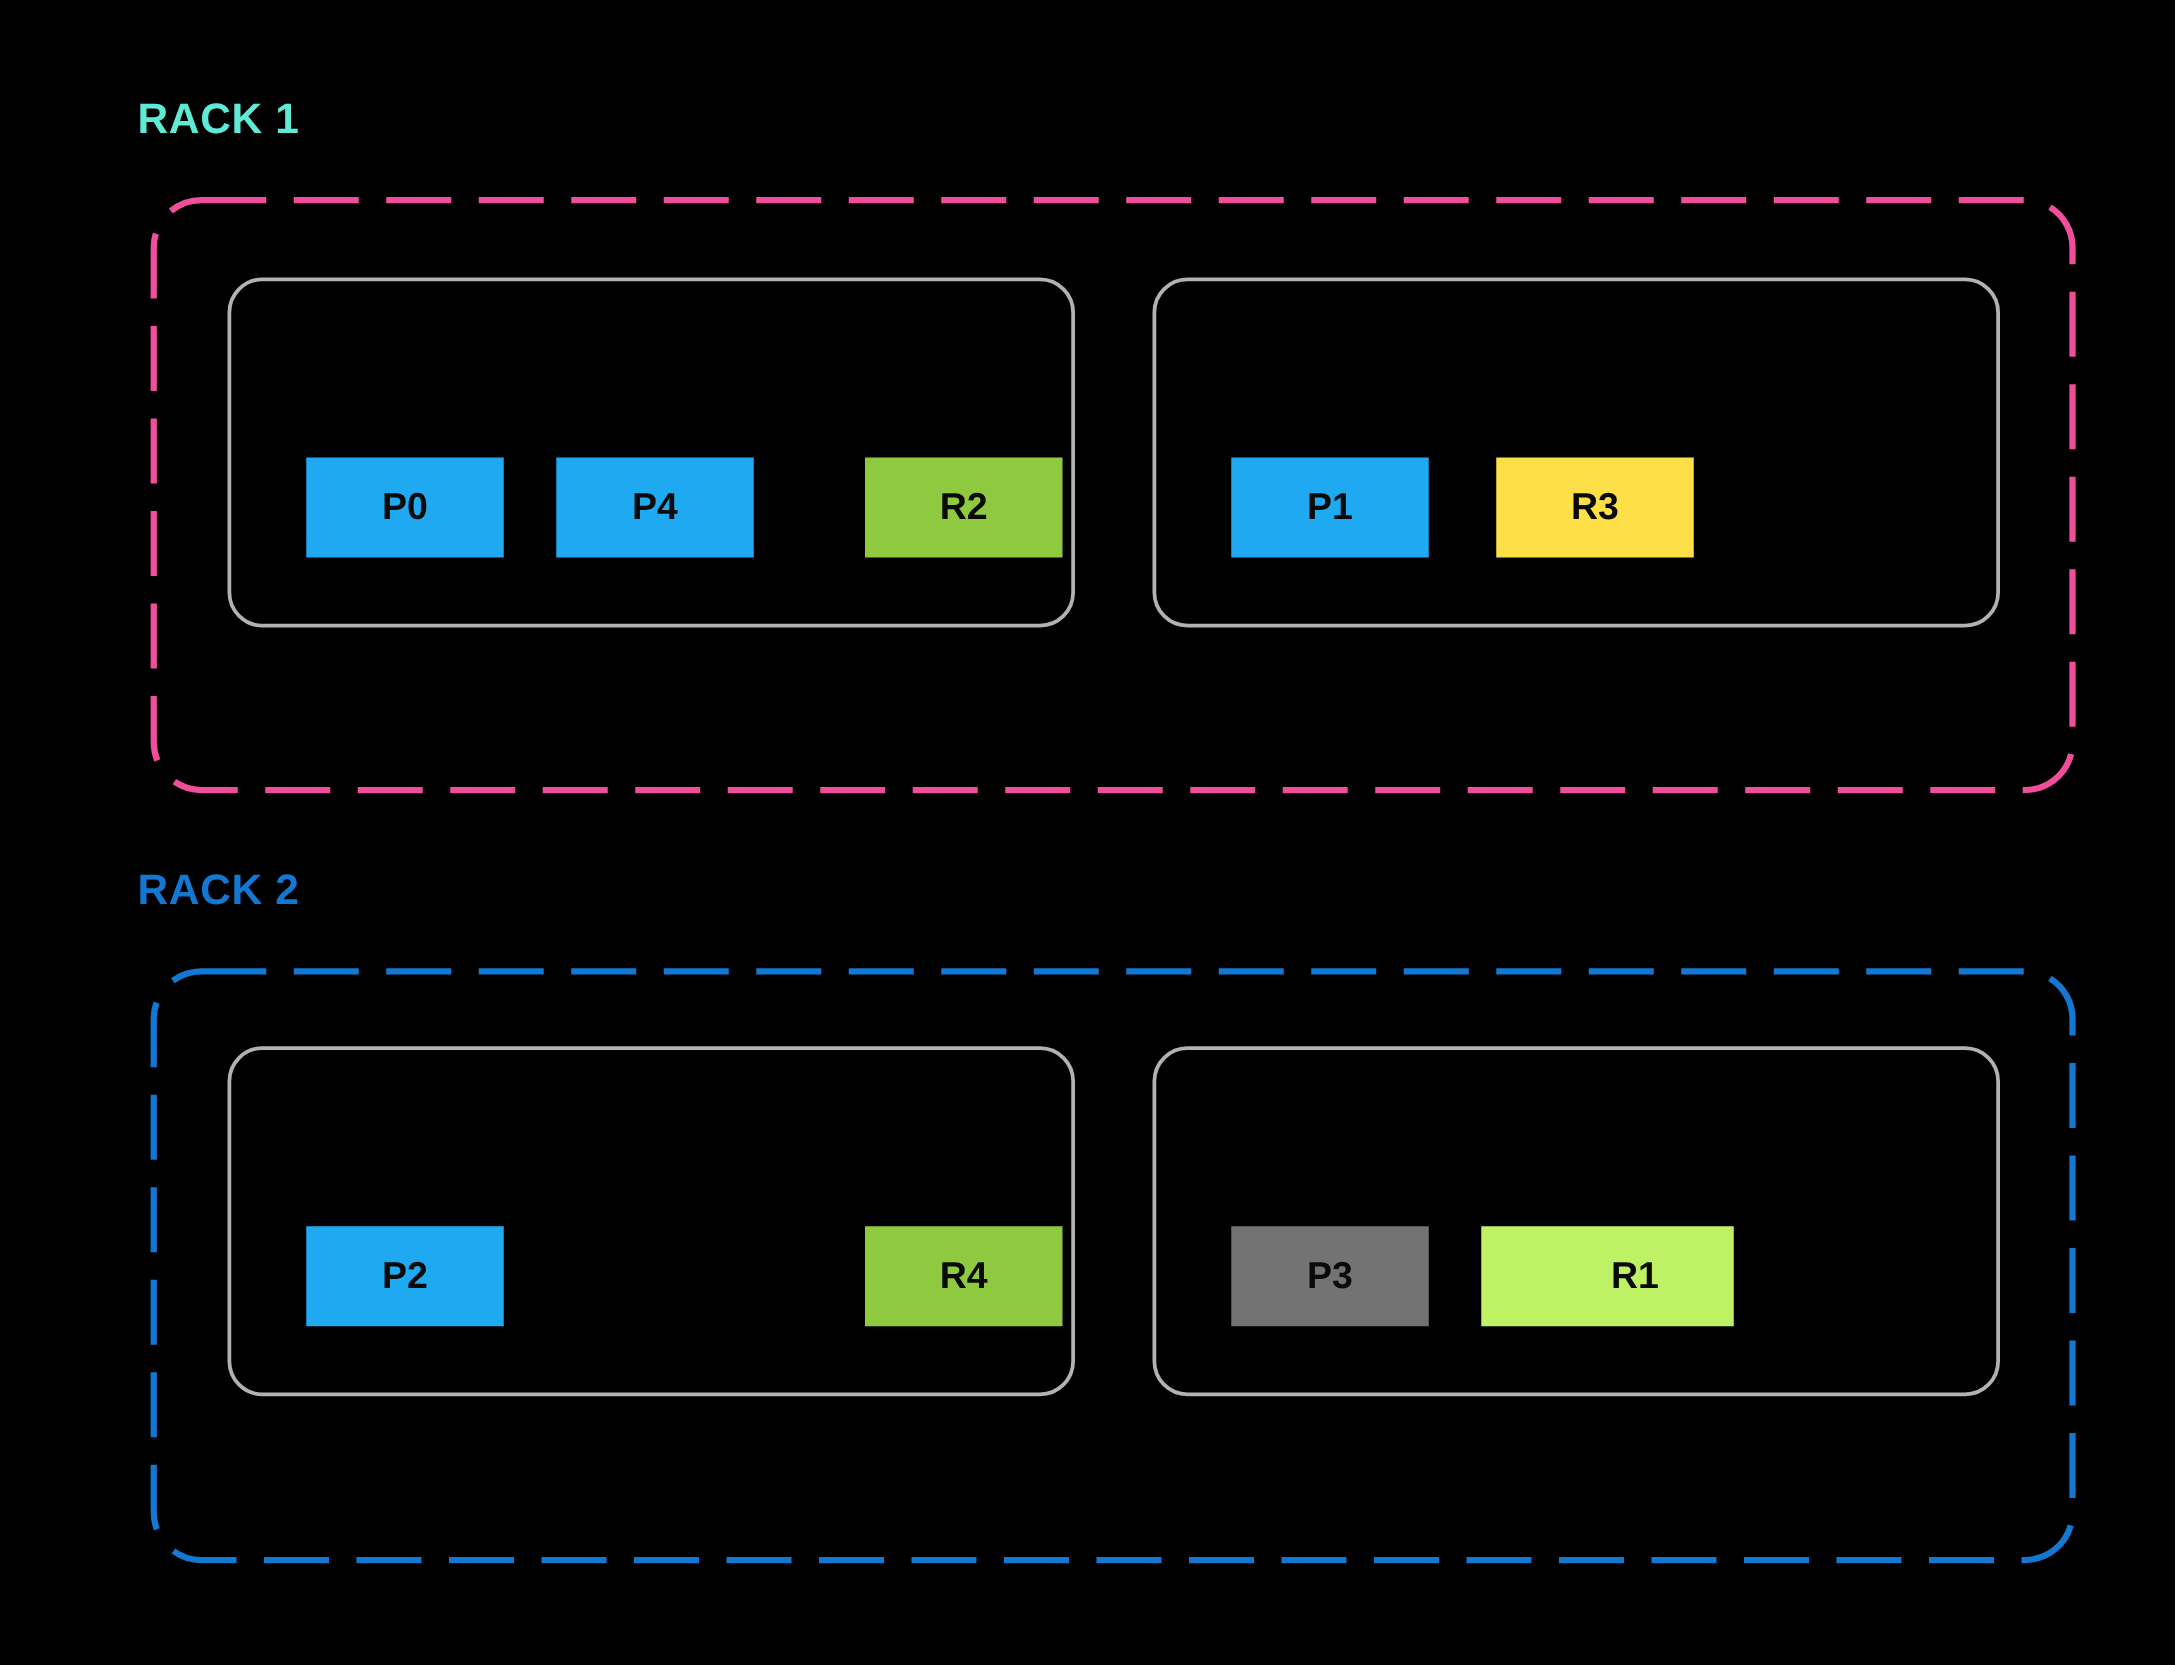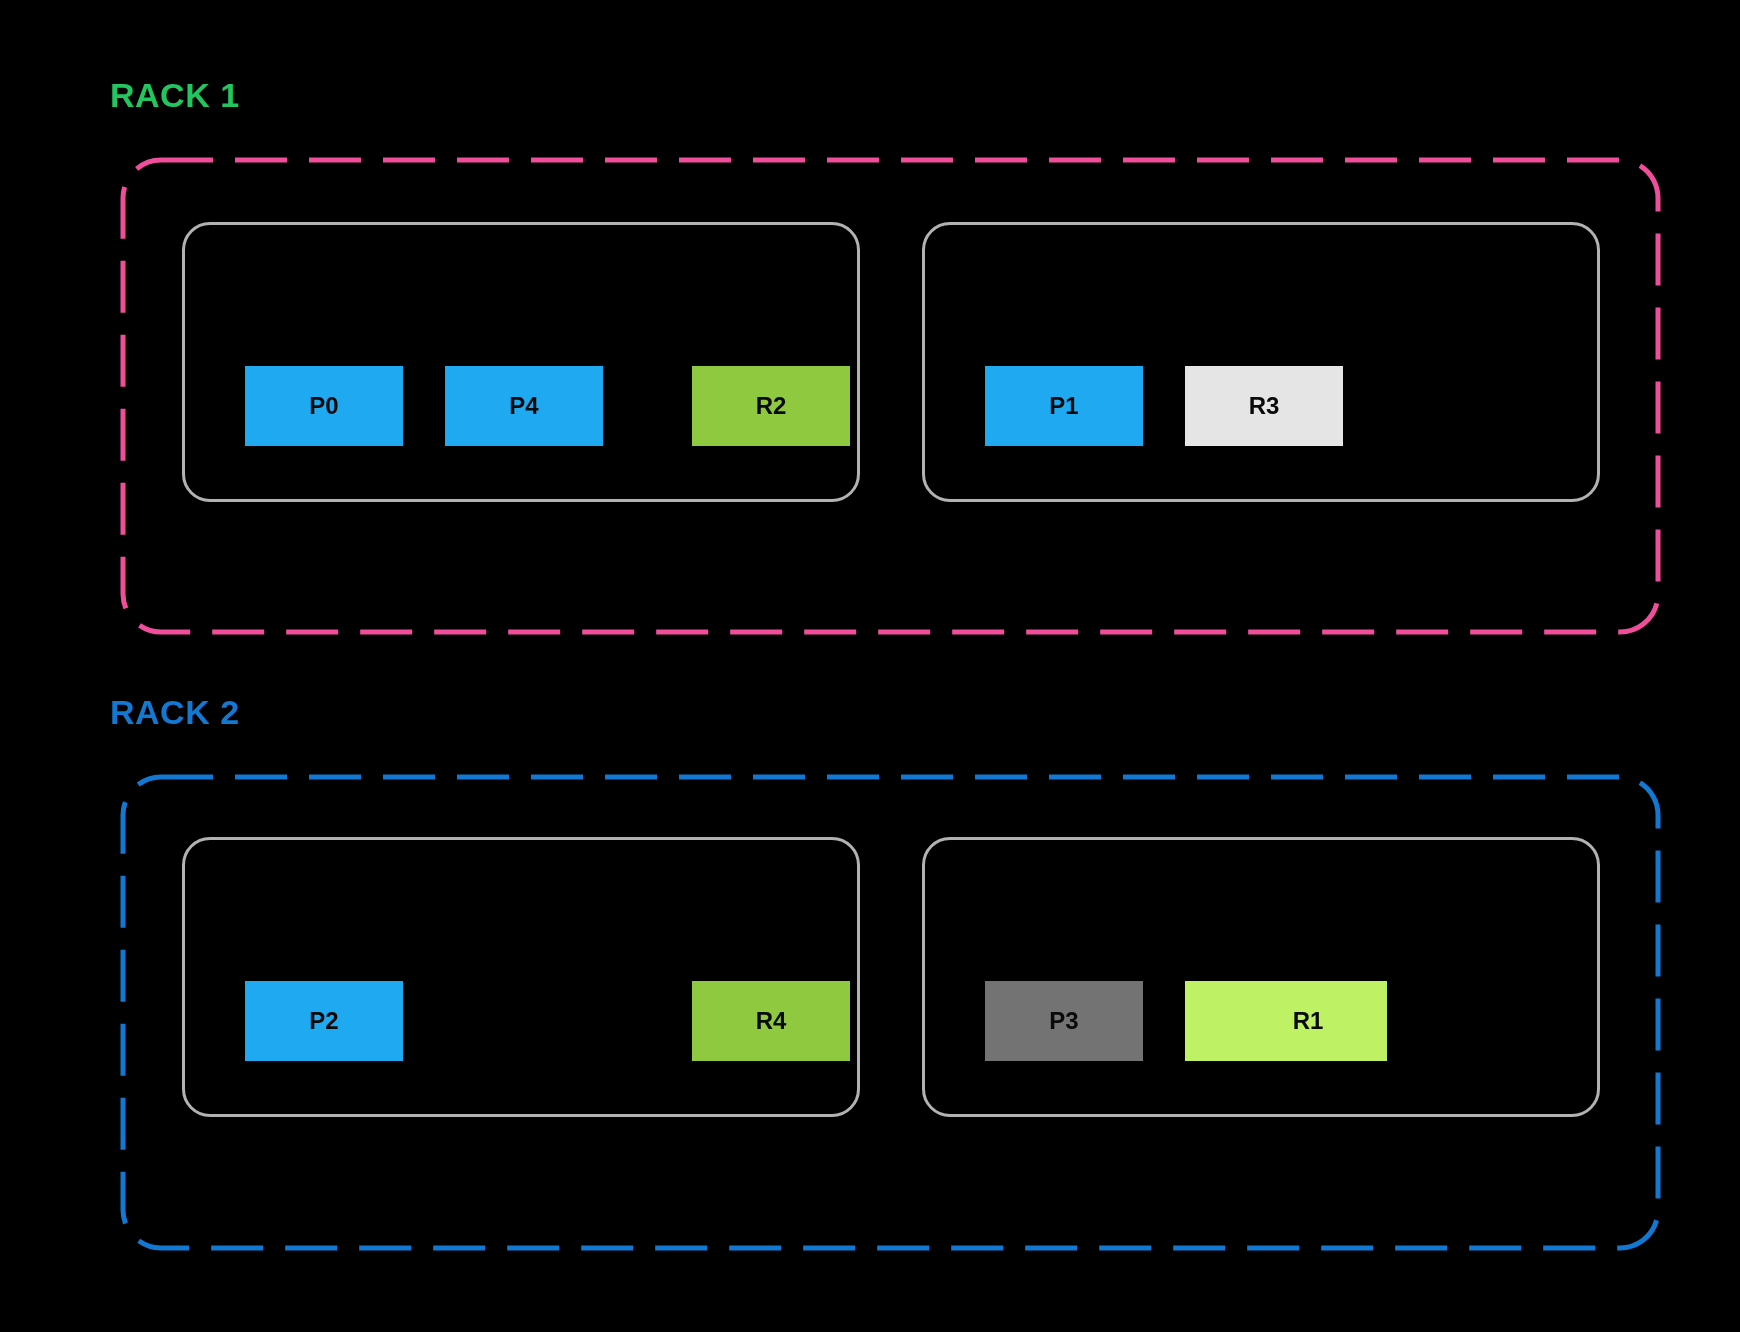--- a/index.html
+++ b/index.html
@@ -42,54 +42,54 @@
     background: transparent;
   }
   .block {
     position: absolute;
     top: 141px;
     width: 158px;
     height: 80px;
     display: flex;
     align-items: center;
     justify-content: center;
-    font-size: 24px;
+    font-size: 30px;
     font-weight: 700;
     color: #0a0a0a;
   }
   .b0 { left: 60px; }
   .b1 { left: 260px; }
   .b2 { left: 460px; margin-left: 47px; }
 
   
   #r1n1 { left: 182px; top: 222px; }
   #r1n2 { left: 922px; top: 222px; text-align: right; }
   #r2n1 { left: 182px; top: 837px; }
   #r2n2 { left: 922px; top: 837px; }
 </style>
 </head>
 <body>
 
 <div id="canvas">
 
-  <div class="rack-label" style="left: 110px; top: 78px; color: #22c55e;">RACK 1</div>
+  <div class="rack-label" style="left: 110px; top: 78px; color: #5eead4;">RACK 1</div>
 
   <svg class="rack-border" style="left:120px; top:157px;" width="1541" height="478" viewBox="0 0 1541 478">
     <rect x="3" y="3" width="1535" height="472" rx="38" style="stroke: rgb(240, 78, 155);"></rect>
   </svg>
 
   <div class="node-box" id="r1n1">
     <div class="block b0" style="background: rgb(30, 169, 241);">P0</div>
     <div class="block b1" style="background: rgb(30, 169, 241);">P4</div>
     <div class="block b2" style="background: rgb(143, 201, 63);">R2</div>
   </div>
 
   <div class="node-box" id="r1n2">
     <div class="block b0" style="background: rgb(30, 169, 241);">P1</div>
-    <div class="block b1" style="background: #e5e5e5;">R3</div>
+    <div class="block b1" style="background: #fde047; margin-left: 12px;">R3</div>
   </div>
 
   <div class="rack-label" style="left: 110px; top: 695px; color: rgb(18, 120, 210);">RACK 2</div>
 
   <svg class="rack-border" style="left:120px; top:774px;" width="1541" height="477" viewBox="0 0 1541 477">
     <rect x="3" y="3" width="1535" height="471" rx="38" style="stroke: rgb(18, 120, 210);"></rect>
   </svg>
 
   <div class="node-box" id="r2n1">
     <div class="block b0" style="background: rgb(30, 169, 241);">P2</div>

